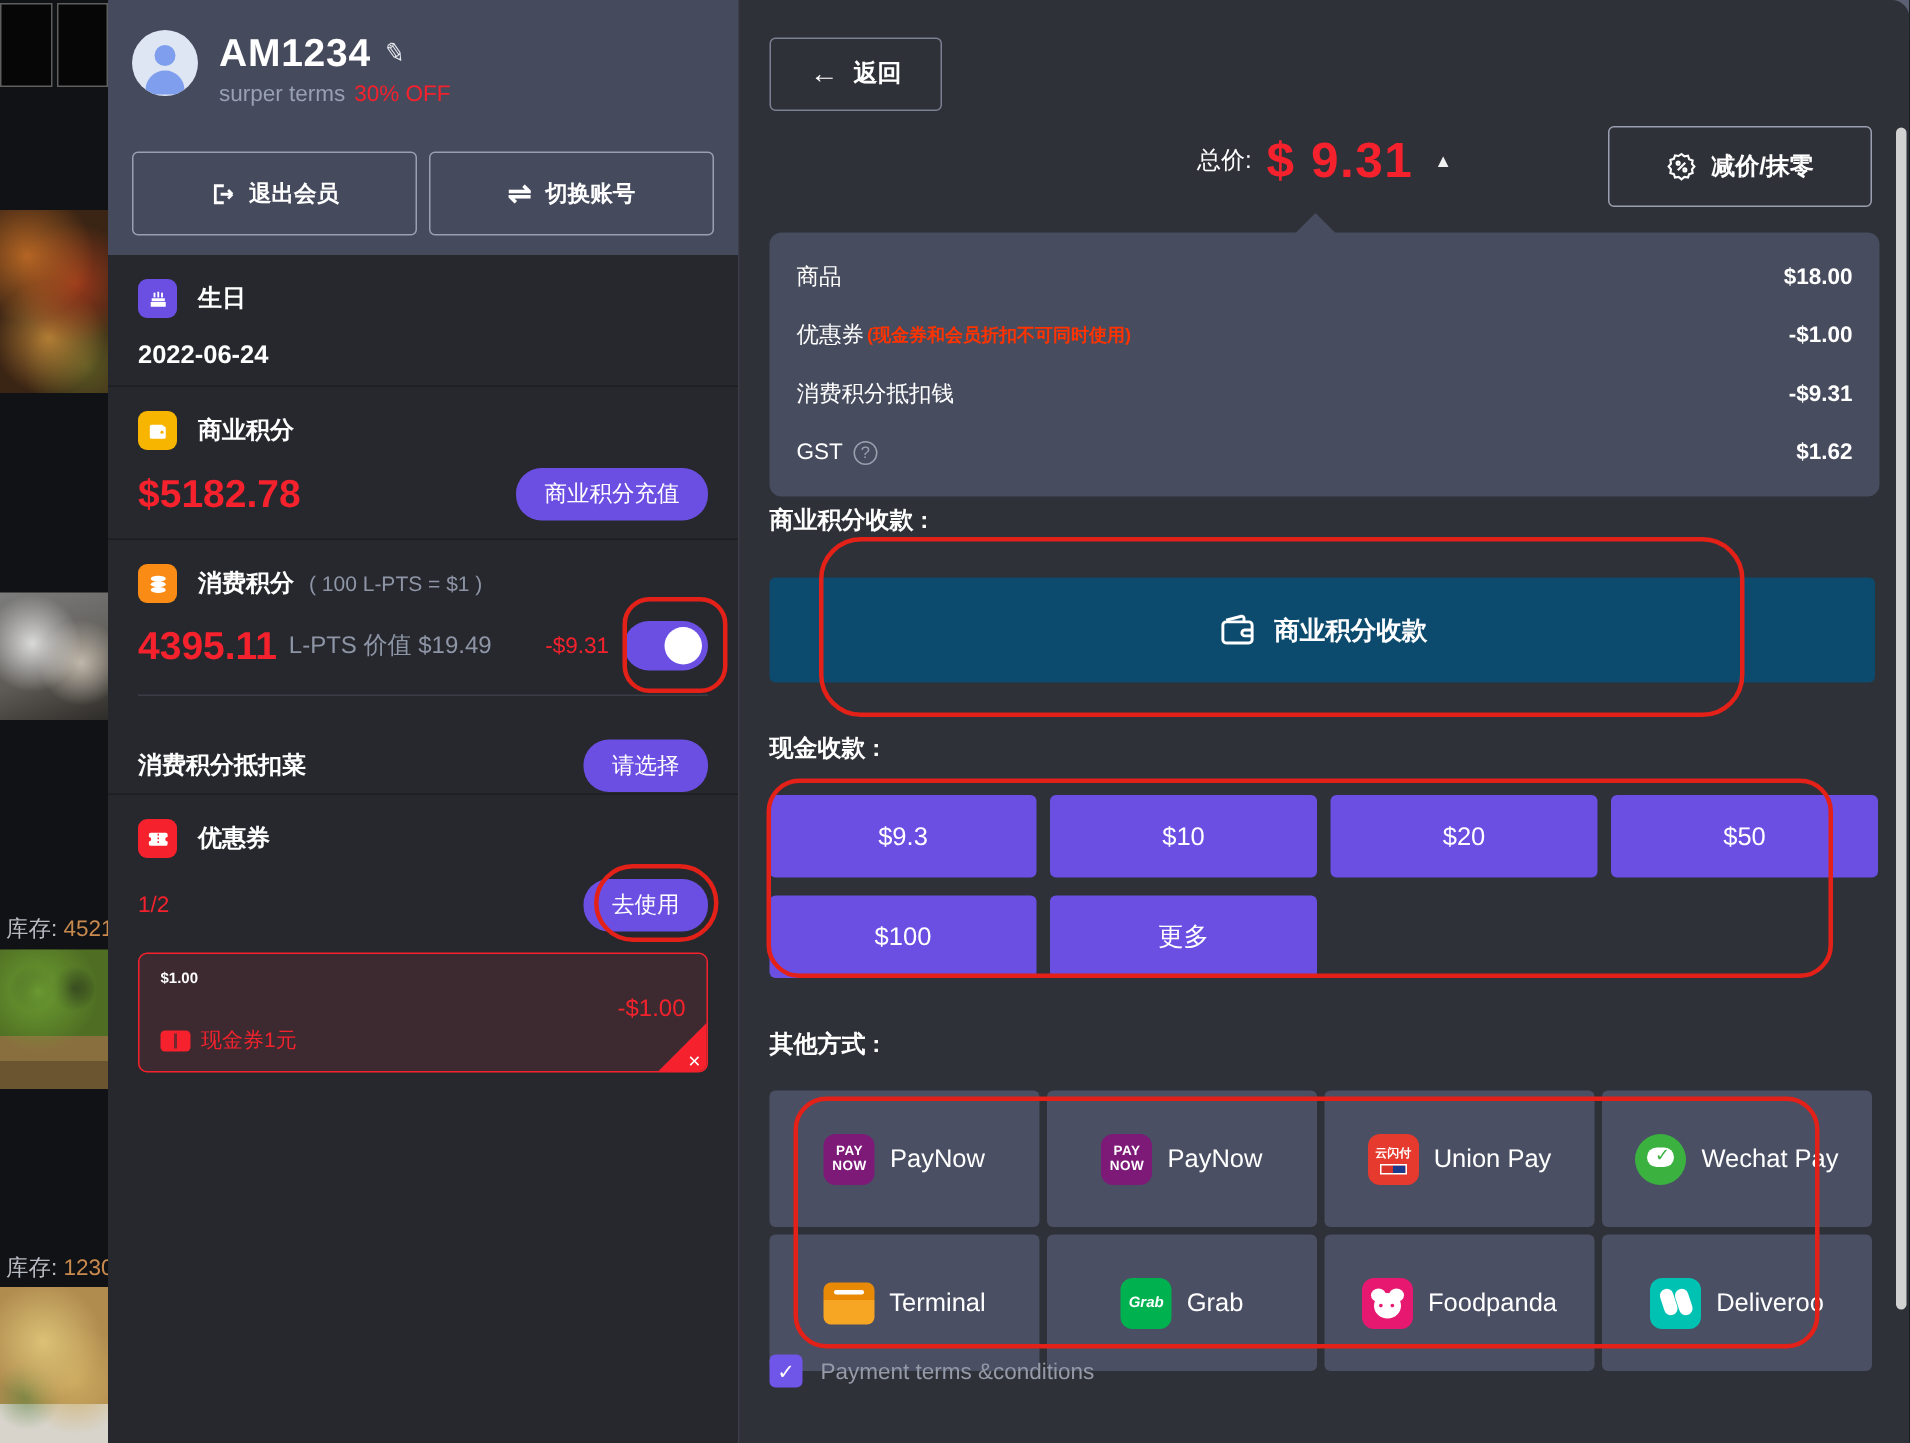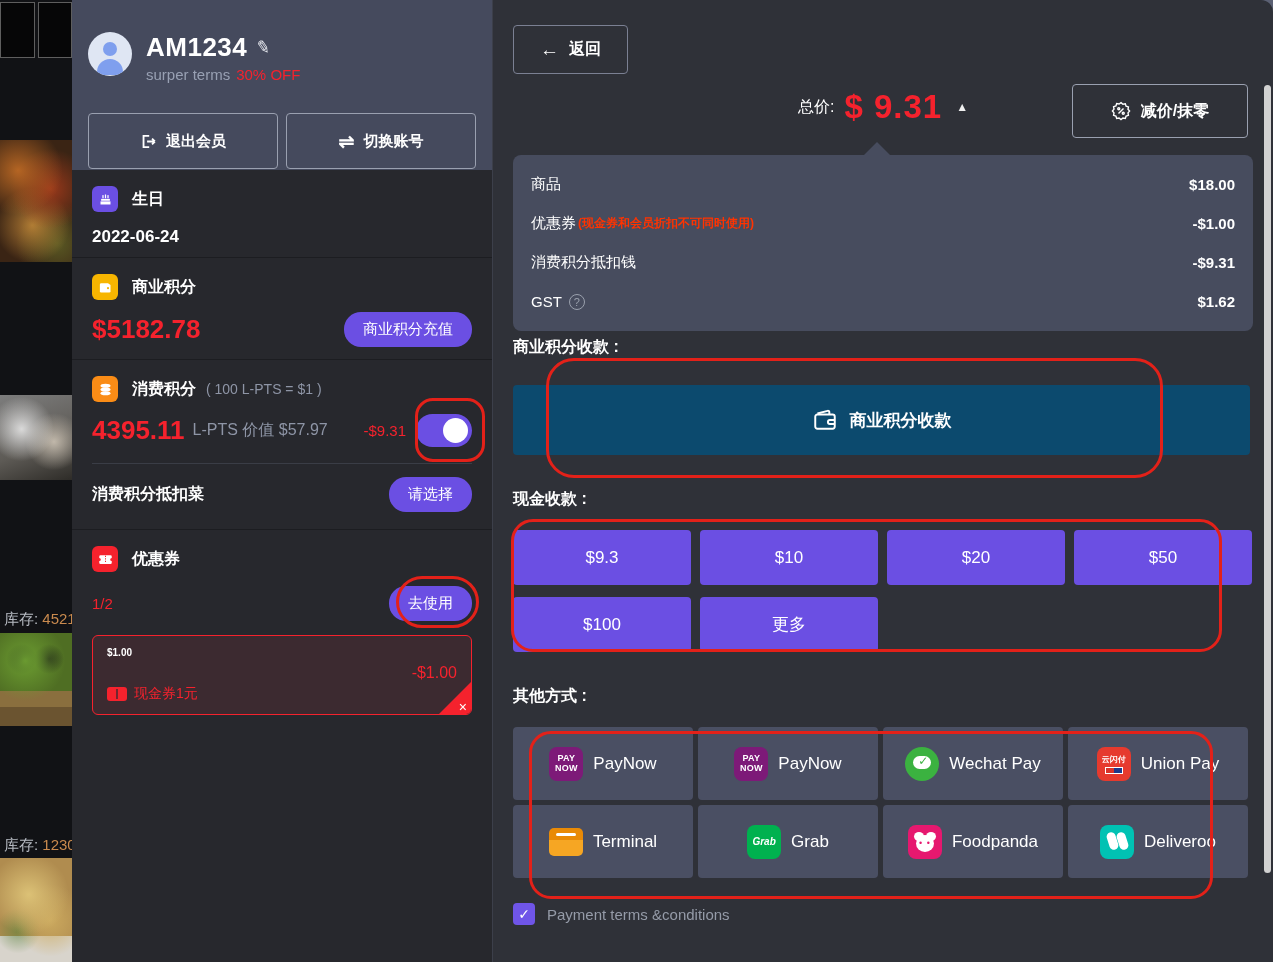--- a/index.html
+++ b/index.html
@@ -38,21 +38,21 @@
       radial-gradient(circle at 25% 70%, rgba(90,130,60,.6), transparent 25%),
       linear-gradient(#b08c4f 0 75%, #d8d4cc 75% 100%); }
   .stock-line { position:absolute; left:4px; font-size:15px; white-space:nowrap; }
   .stock-line .sl-label { color:#b7bbc3; }
   .stock-line .sl-value { color:#c98a4e; }
   .stock-1 { top:610px; }
   .stock-2 { top:836px; }
 
   
   .member-panel { position:absolute; left:72px; top:0; width:420px; height:962px; background:#27282d; }
-  .m-header { height:170px; background:#454a5d; padding:32px 16px 0; }
+  .m-header { height:170px; background:#454a5d; padding:20px 16px 0; }
   .m-id-row { display:flex; align-items:flex-start; }
   .avatar { width:44px; height:44px; border-radius:50%; background:#dfe6f3; position:relative; overflow:hidden; flex:0 0 44px; }
   .avatar::before { content:""; position:absolute; left:15px; top:10px; width:14px; height:14px; border-radius:50%; background:#7f9fee; }
   .avatar::after { content:""; position:absolute; left:9px; top:27px; width:26px; height:16px; border-radius:13px 13px 0 0; background:#7f9fee; }
   .m-info { margin-left:14px; }
   .m-name-row { display:flex; align-items:center; gap:9px; }
   .m-name { font-size:26px; font-weight:bold; letter-spacing:.5px; }
   .edit-ic { font-size:17px; color:#e8eaf0; transform:rotate(10deg); cursor:pointer; }
   .m-sub { margin-top:3px; font-size:15px; color:#98a0b3; }
   .m-sub .off { color:#f5222d; margin-left:6px; }
@@ -71,21 +71,21 @@
   .sec-title { font-size:16px; font-weight:bold; }
   .sec-rate { font-size:14px; color:#8e95a6; margin-left:-4px; }
   .m-date { margin-top:15px; font-size:17px; font-weight:bold; }
   .val-row { display:flex; align-items:center; margin-top:12px; }
   .big-red { font-size:26px; font-weight:bold; color:#f5222d; }
   .pill-btn { background:#6b4fe3; color:#fff; border:none; border-radius:17px; padding:8px 19px; font-size:15px; cursor:pointer; white-space:nowrap; }
   .pts-desc { font-size:16px; color:#8e95a6; margin-left:8px; }
   .neg-red { font-size:15px; color:#f5222d; margin-left:auto; margin-right:10px; }
   .toggle { width:56px; height:33px; border-radius:17px; background:#6b4fe3; position:relative; cursor:pointer; flex:0 0 56px; }
   .toggle::after { content:""; position:absolute; right:4px; top:4px; width:25px; height:25px; border-radius:50%; background:#fff; }
-  .inner-div { border-top:1px solid #3a3d46; margin-top:16px; padding-top:13px; display:flex; align-items:center; justify-content:space-between; }
+  .inner-div { border-top:1px solid #3a3d46; margin-top:16px; padding-top:29px; display:flex; align-items:center; justify-content:space-between; }
   .plain-label { font-size:16px; font-weight:bold; }
   .count-row { display:flex; align-items:center; justify-content:space-between; margin-top:14px; }
   .count-red { font-size:15px; color:#f5222d; }
   .coupon-card { position:relative; margin-top:14px; height:80px; border:1px solid #f5222d; border-radius:6px; background:#3c2a30; overflow:hidden; cursor:pointer; }
   .cc-amount { position:absolute; left:14px; top:11px; font-size:10px; font-weight:bold; color:#fff; }
   .cc-discount { position:absolute; right:14px; top:28px; font-size:16px; color:#f5222d; }
   .cc-name-row { position:absolute; left:14px; bottom:11px; display:flex; align-items:center; gap:7px; }
   .cc-name { font-size:14px; color:#f5222d; }
   .cc-corner { position:absolute; right:-1px; bottom:-1px; width:0; height:0; border-left:34px solid transparent; border-bottom:34px solid #f5222d; }
   .cc-x { position:absolute; right:4px; bottom:-1px; color:#fff; font-size:14px; }
@@ -114,21 +114,21 @@
   .r-heading { position:absolute; left:20px; font-size:16px; font-weight:bold; }
   .h-points { top:337px; }
   .h-cash { top:489px; }
   .h-other { top:686px; }
   .orange-btn { position:absolute; left:20px; right:23px; top:385px; height:70px; background:#0c4a6e; border:none; border-radius:4px;
     color:#fff; font-size:17px; font-weight:bold; display:flex; align-items:center; justify-content:center; gap:12px; cursor:pointer; }
   .cash-grid { position:absolute; left:20px; top:530px; display:grid; grid-template-columns:repeat(4,178px); gap:12px 9px; }
   .cash-btn { height:55px; background:#6b4fe3; border:none; border-radius:4px; color:#fff; font-size:17px; cursor:pointer;
     display:flex; align-items:center; justify-content:center; }
   .tile-grid { position:absolute; left:20px; top:727px; display:grid; grid-template-columns:repeat(4,180px); gap:5px; }
-  .pay-tile { height:73px; background:#4a4f63; border-radius:4px; display:flex; align-items:center; justify-content:center; gap:10px;
+  .pay-tile { height:91px; background:#4a4f63; border-radius:4px; display:flex; align-items:center; justify-content:center; gap:10px;
     font-size:17px; color:#fff; cursor:pointer; }
   .terms-row { position:absolute; left:20px; top:903px; display:flex; align-items:center; gap:12px; }
   .checkbox { width:22px; height:22px; border-radius:4px; background:#6f55e8; color:#fff; font-size:14px;
     display:flex; align-items:center; justify-content:center; cursor:pointer; }
   .terms-label { font-size:15px; color:#959ba8; }
 
   
   .brand { flex:0 0 auto; position:relative; }
   .paynow-ic { width:34px; height:34px; border-radius:8px; background:#7d1a78; display:flex; align-items:center; justify-content:center; }
   .paynow-ic span { color:#fff; font-size:9px; font-weight:bold; line-height:1.05; white-space:pre-line; text-align:center; letter-spacing:.3px; }
@@ -253,21 +253,21 @@
               <ellipse cx="12" cy="6" rx="8" ry="3.2" fill="#fff"></ellipse>
               <ellipse cx="12" cy="12" rx="8" ry="3.2" fill="#fff"></ellipse>
               <ellipse cx="12" cy="18" rx="8" ry="3.2" fill="#fff"></ellipse>
             </svg>
         </span>
         <span class="sec-title">消费积分</span>
         <span class="sec-rate">( 100 L-PTS = $1 )</span>
       </div>
       <div class="val-row">
         <span class="big-red">4395.11</span>
-        <span class="pts-desc">L-PTS 价值 $57.97</span>
+        <span class="pts-desc">L-PTS 价值 $19.49</span>
         <span class="neg-red">-$9.31</span>
         <div class="toggle"></div>
       </div>
       <div class="inner-div">
         <span class="plain-label">消费积分抵扣菜</span>
         <button class="pill-btn">请选择</button>
       </div>
     </div>
 
     <div class="sec" style="border-bottom:none;">
@@ -372,29 +372,29 @@
         <span>PayNow</span>
       </div>
       <div class="pay-tile">
         <span class="brand paynow-ic">
             <span>PAY
 NOW</span>
           </span>
         <span>PayNow</span>
       </div>
       <div class="pay-tile">
-        <span class="brand wechat-ic"></span>
-        <span>Wechat Pay</span>
-      </div>
-      <div class="pay-tile">
         <span class="brand unionpay-ic">
           <span class="up-txt">云闪付</span>
           <span class="up-flag"></span>
         </span>
         <span>Union Pay</span>
+      </div>
+      <div class="pay-tile">
+        <span class="brand wechat-ic"></span>
+        <span>Wechat Pay</span>
       </div>
       <div class="pay-tile">
         <span class="brand terminal-ic"></span>
         <span>Terminal</span>
       </div>
       <div class="pay-tile">
         <span class="brand grab-ic">
             <span>Grab</span>
           </span>
         <span>Grab</span>

